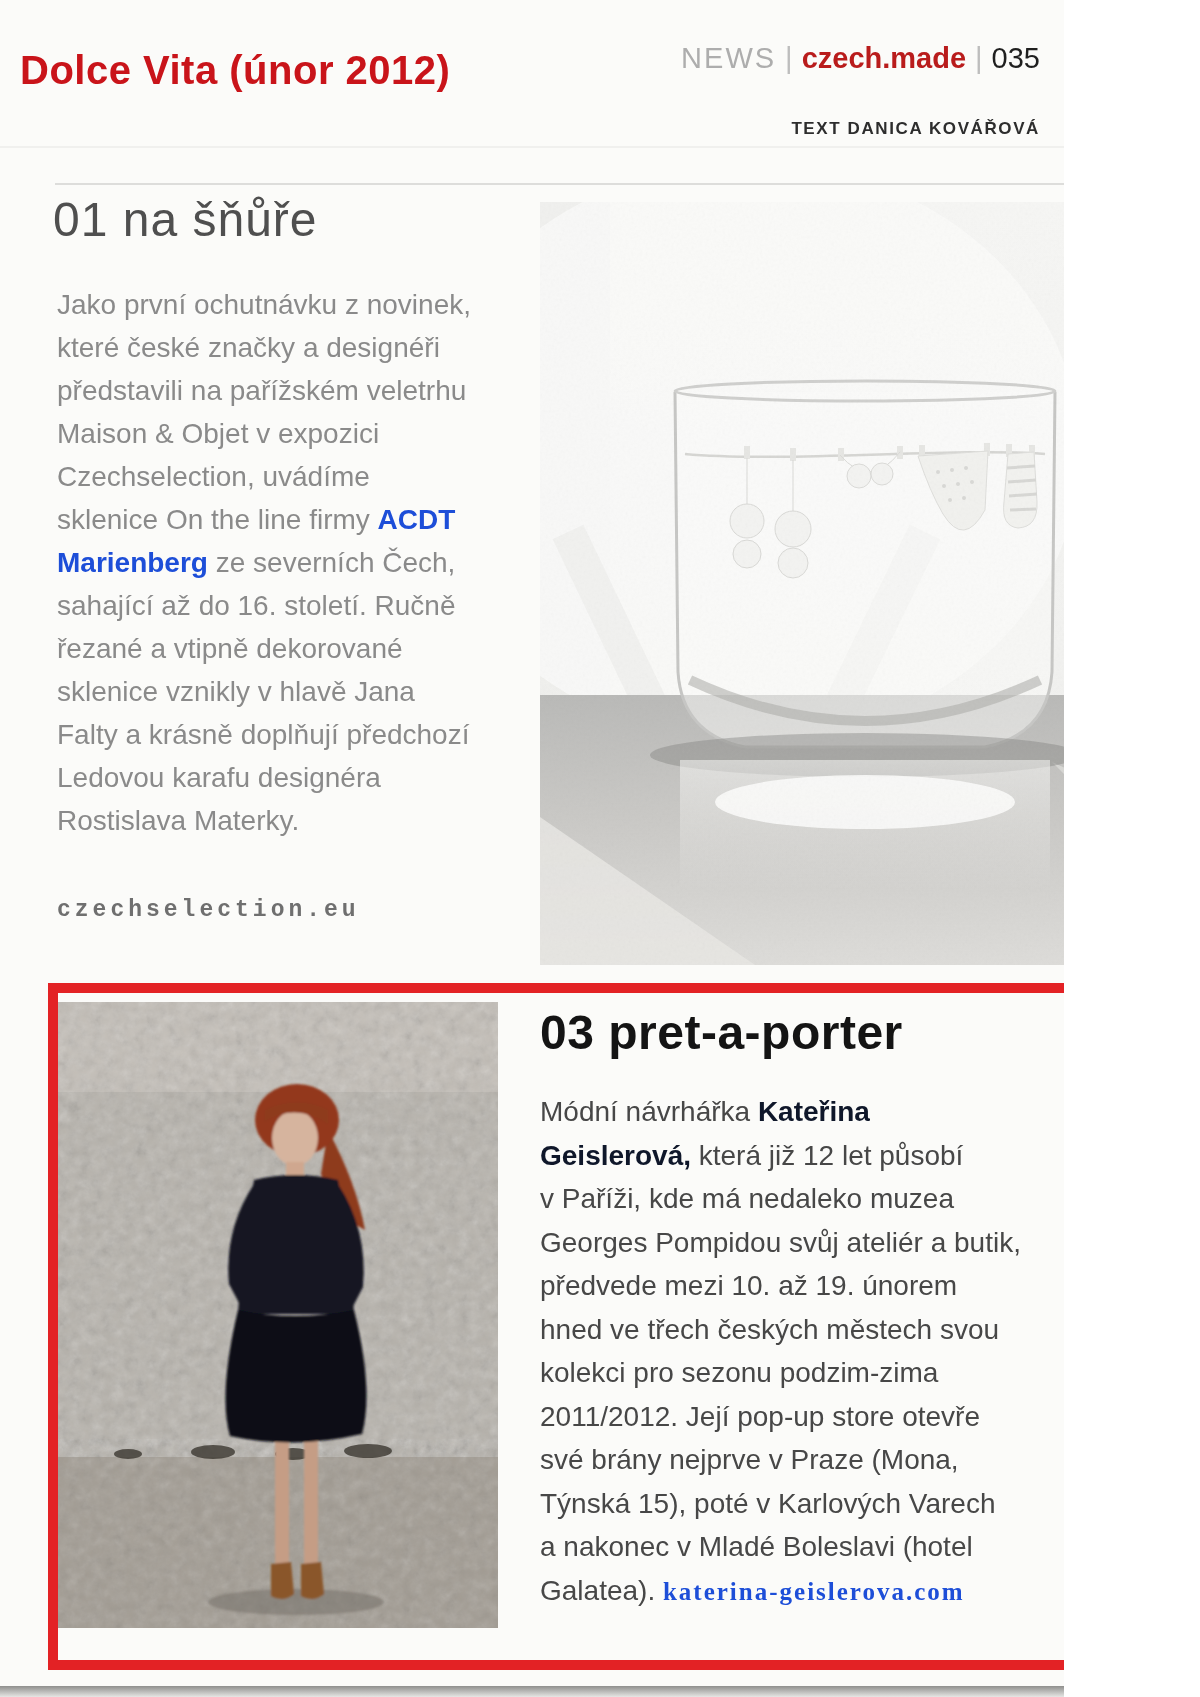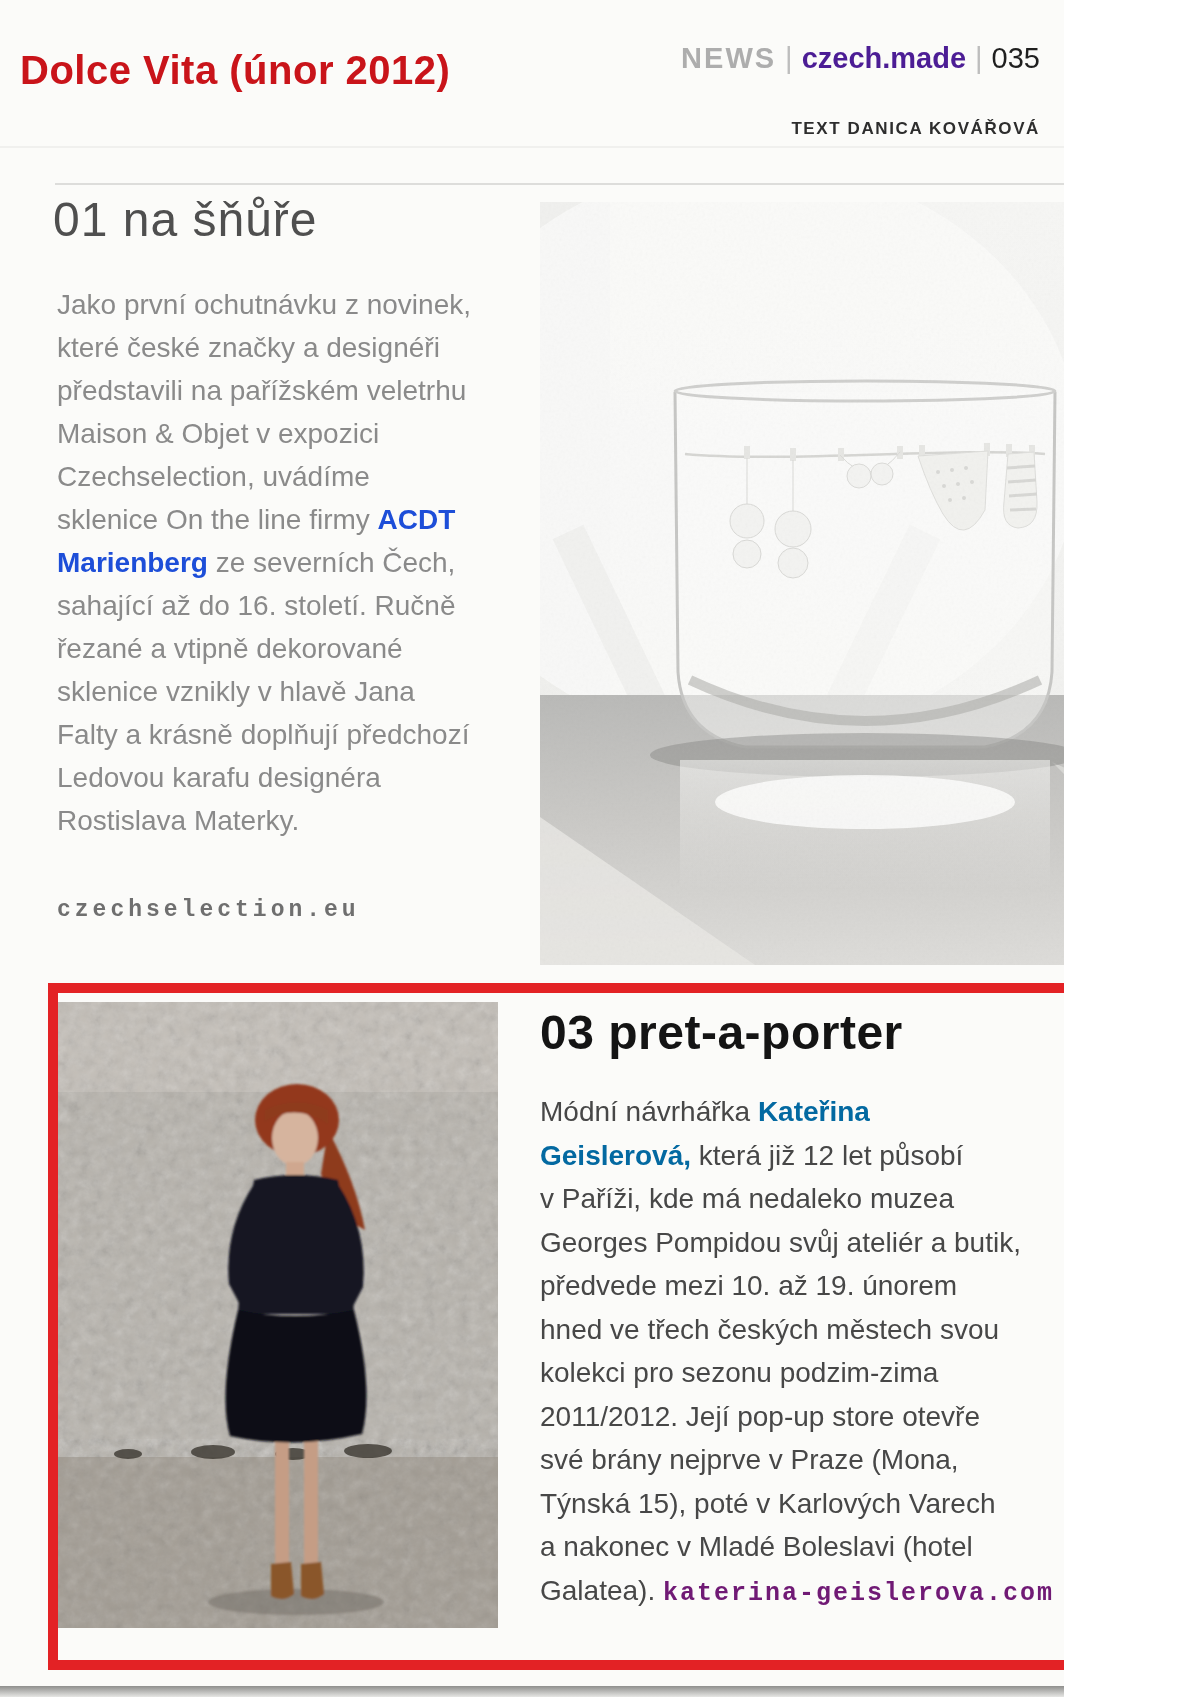--- a/index.html
+++ b/index.html
@@ -12,23 +12,23 @@
   .source-label{
     position:absolute;left:20px;top:48px;
     font-size:40px;font-weight:700;letter-spacing:0.5px;
     color:#c9141a;
   }
   
   .mag-header{
     position:absolute;right:24px;top:42px;
     font-size:29px;color:#1e1e1e;white-space:nowrap;
   }
-  .mag-header .sec{color:#adadad;font-weight:700;letter-spacing:2px;}
+  .mag-header .sec{color:#adadad;font-weight:400;letter-spacing:2px;}
   .mag-header .sep{color:#bdbdbd;font-weight:300;padding:0 9px;}
-  .mag-header .cat{font-weight:700;color:#4c1d95;}
+  .mag-header .cat{font-weight:700;color:#b91c1c;}
   .mag-header .num{font-weight:400;color:#1f1f1f;text-align:center;}
   .byline{
     position:absolute;right:24px;top:119px;
     font-size:17px;font-weight:700;letter-spacing:1.6px;color:#2d2d2d;text-align:right;
   }
   .scan-seam{position:absolute;left:0;top:146px;width:1200px;height:2px;background:#f0f0ee;}
   .rule-top{position:absolute;left:55px;top:183px;width:1110px;height:2px;background:#dddddb;}
 
   
   .a1-title{
@@ -61,24 +61,24 @@
 
   
   .a3-title{
     position:absolute;left:540px;top:1005px;
     font-size:48px;font-weight:700;letter-spacing:0.5px;color:#141414;
   }
   .a3-body{
     position:absolute;left:540px;top:1090px;width:565px;
     font-size:28px;line-height:43.5px;color:#474747;
   }
-  .a3-body .b{font-weight:700;color:#0369a1;}
+  .a3-body .b{font-weight:700;color:#0f172a;}
   .mono-link{
-    font-family:Liberation Mono, monospace;
-    font-weight:700;letter-spacing:2px;color:#701a75;font-size:25px;
+    font-family:Liberation Serif, serif;
+    font-weight:700;letter-spacing:2px;color:#1d4ed8;font-size:25px;
   }
 
   
   .right-strip{position:absolute;left:1145px;top:1010px;width:23px;height:620px;}
 
   
   .bottom-strip{
     position:absolute;left:0;top:1686px;width:1200px;height:11px;
     background:linear-gradient(#8f8f8d,#e6e6e4);
   }

